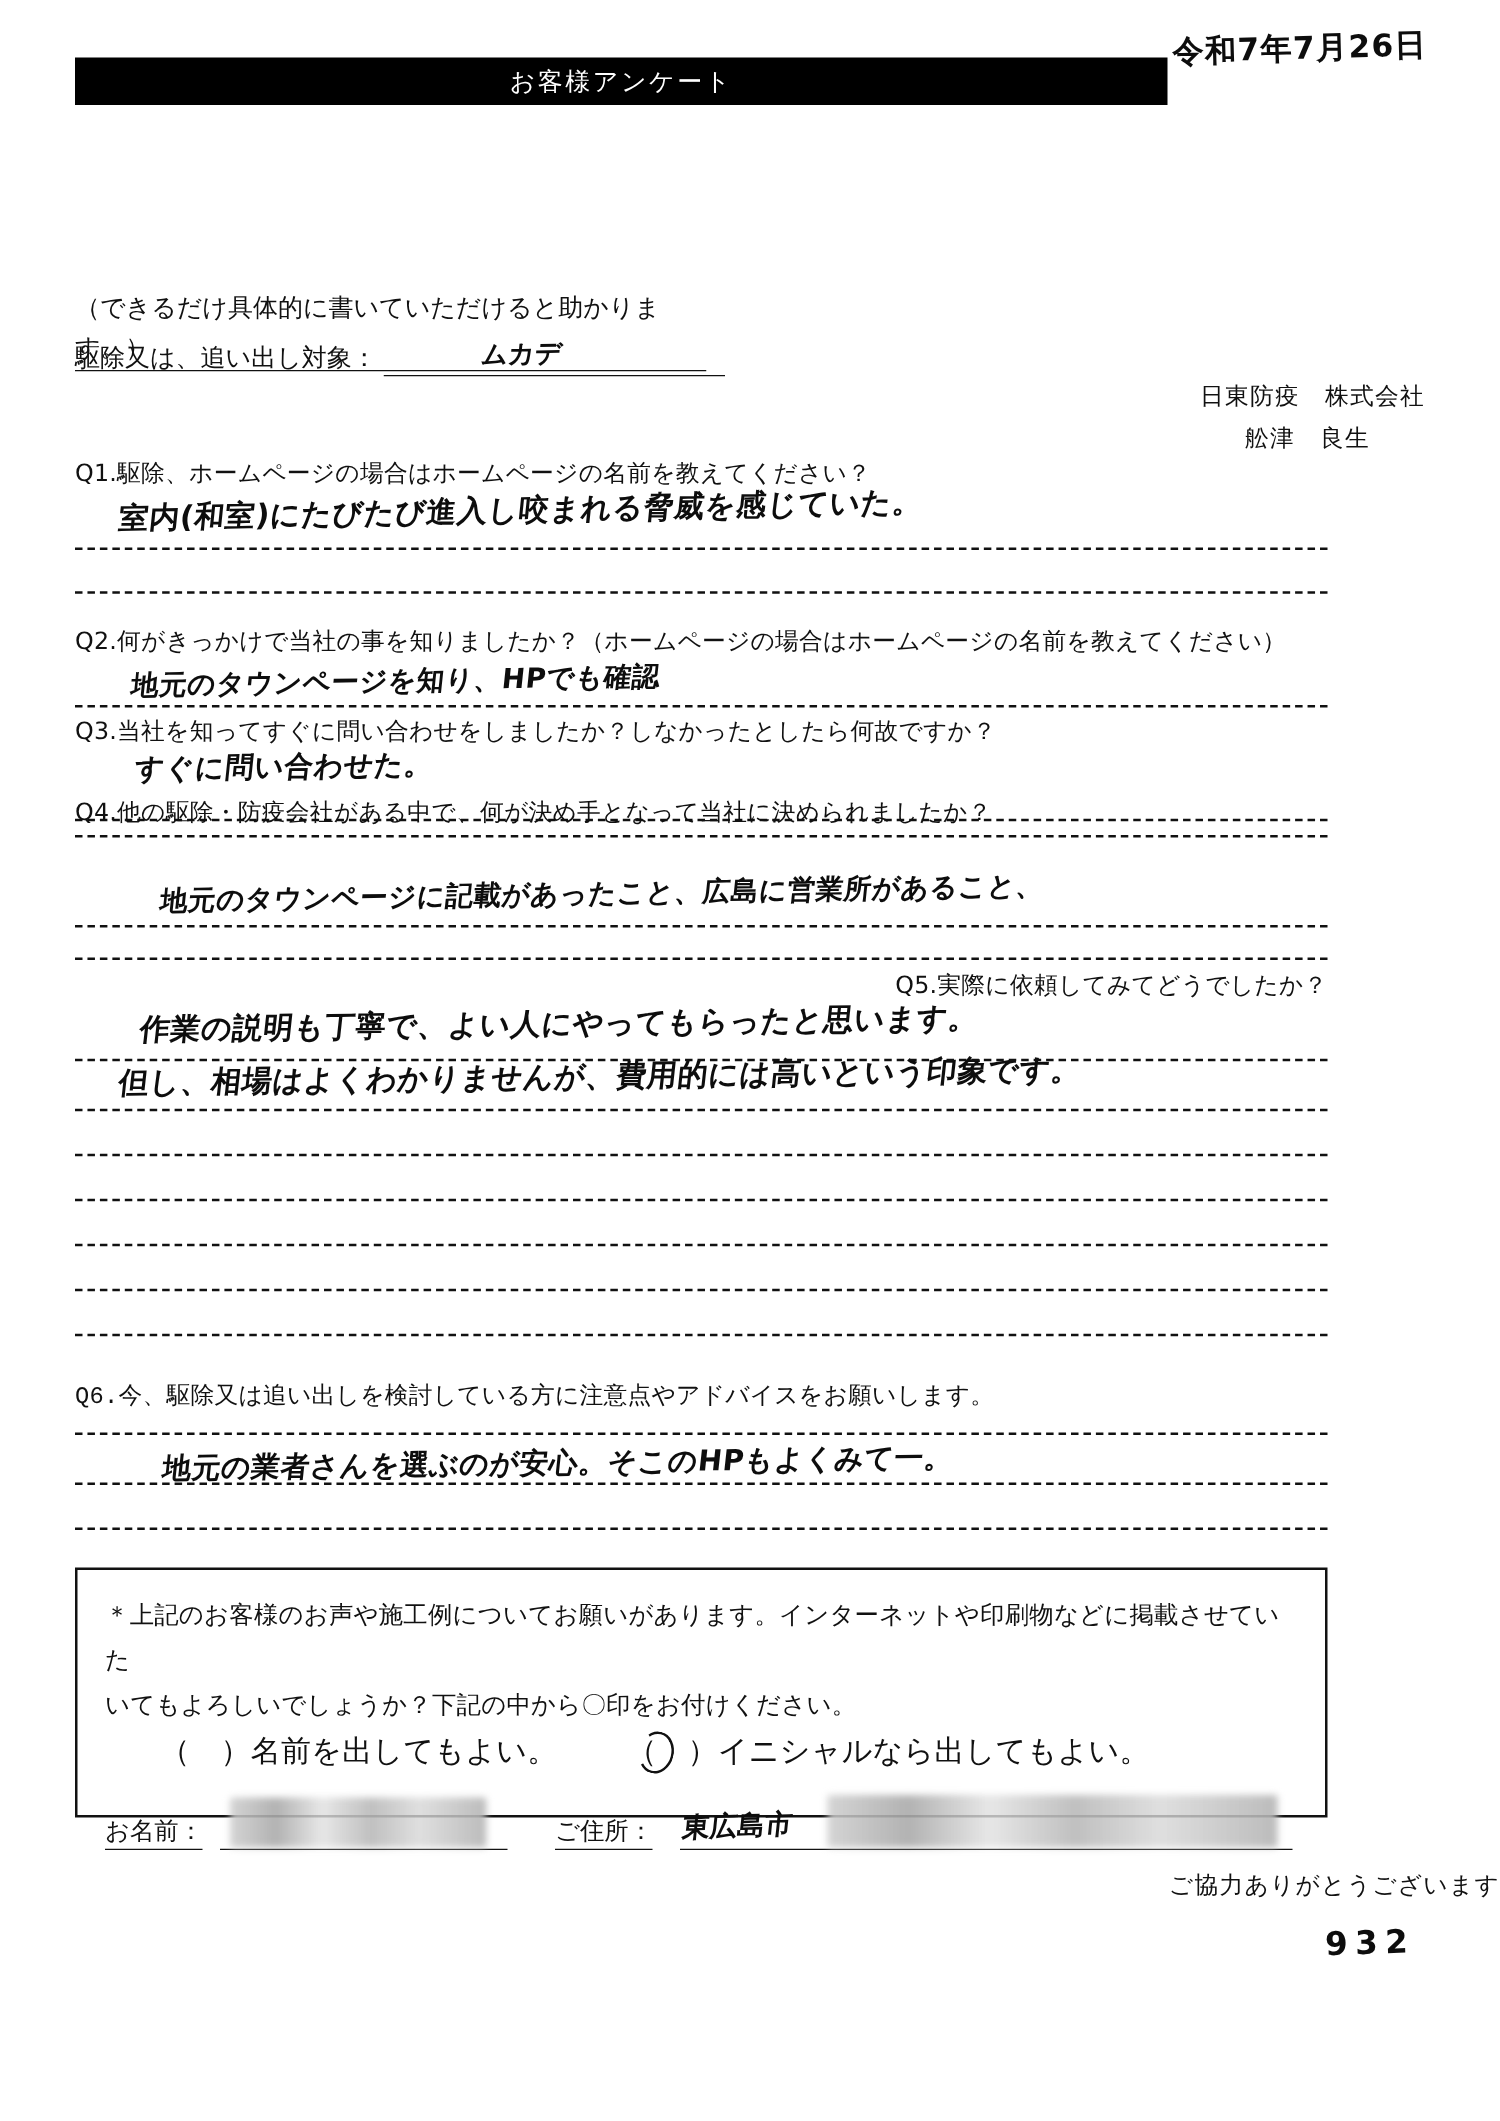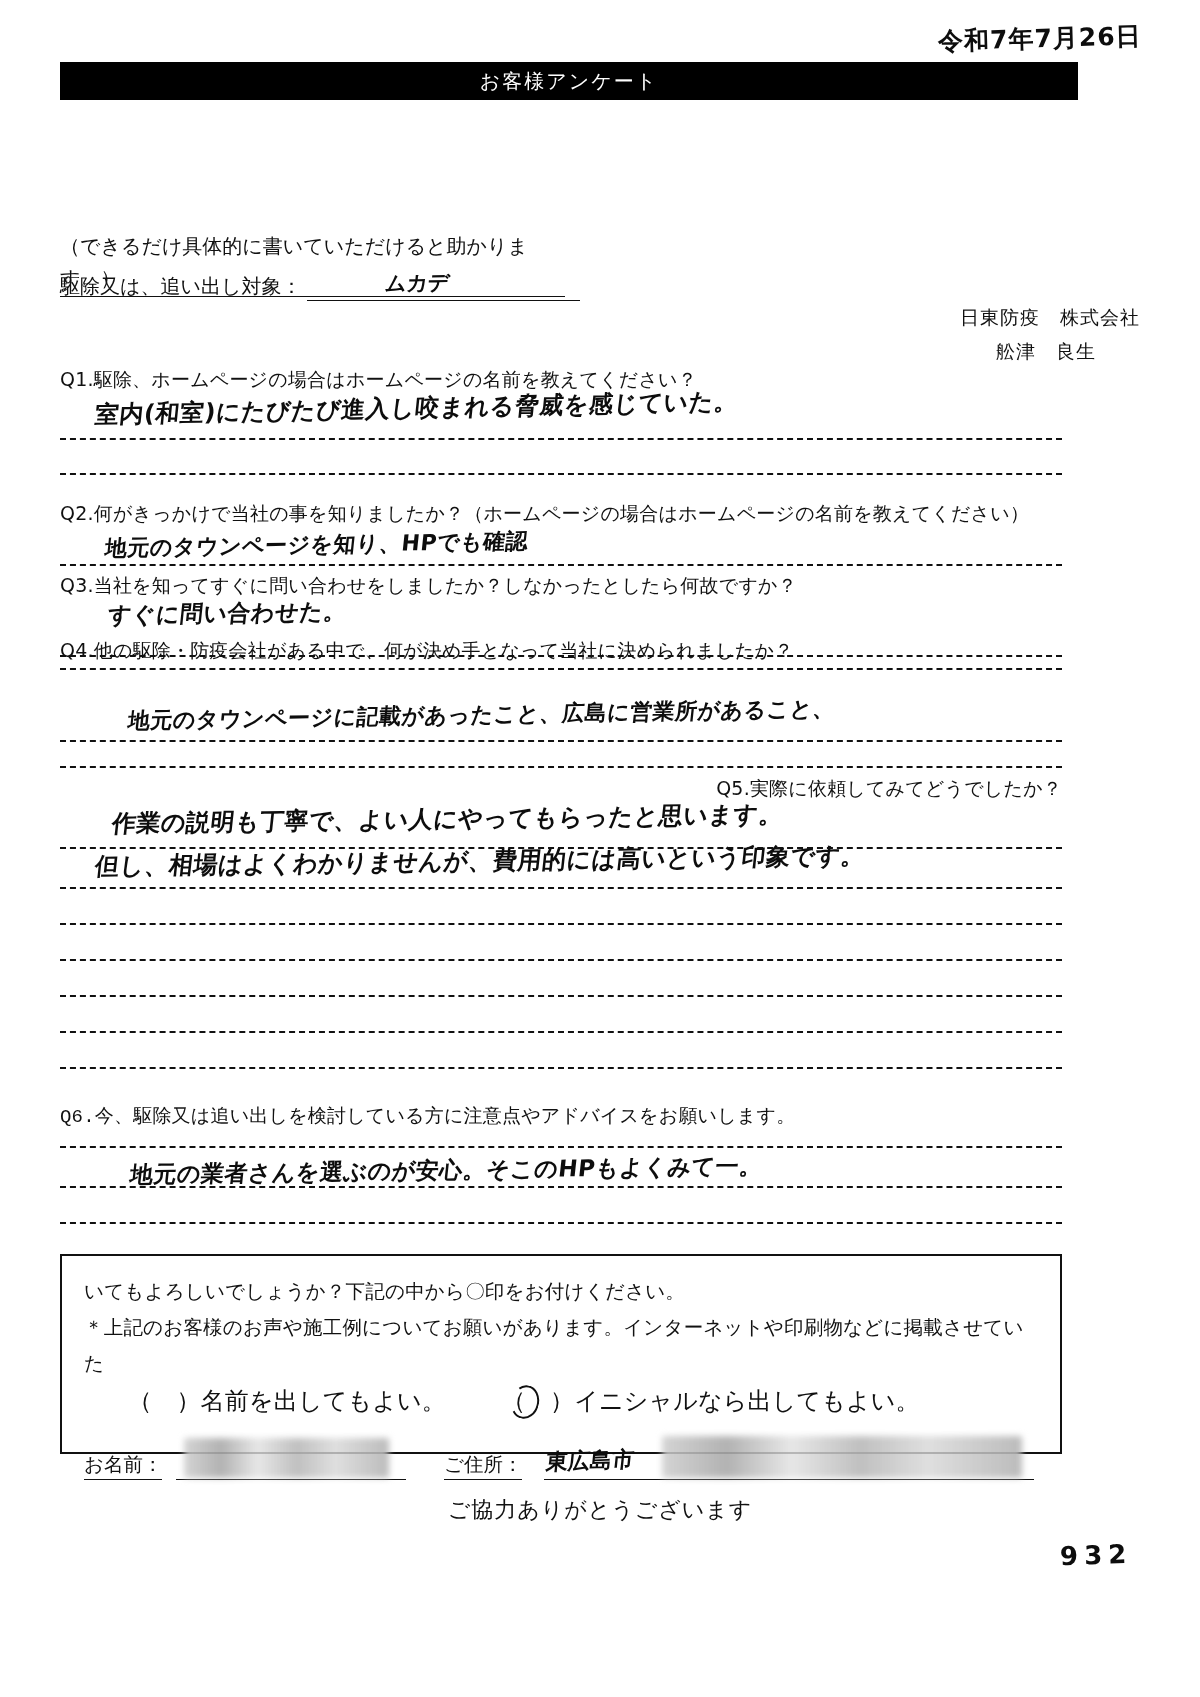--- a/index.html
+++ b/index.html
@@ -34,22 +34,22 @@
     letter-spacing: 1px;
     color: #0d0d0d;
     transform: rotate(-1.6deg);
     font-weight: 600;
   }
 
   
   .title-banner {
     position: absolute;
     left: 60px;
-    top: 62px;
-    width: 1018px;
+    top: 46px;
+    width: 874px;
     height: 38px;
     background: #000000;
     color: #ffffff;
     font-size: 20px;
     letter-spacing: 2px;
     display: flex;
     align-items: center;
     justify-content: center;
     font-weight: 500;
   }
@@ -221,22 +221,22 @@
     color: #0d0d0d;
     white-space: nowrap;
   }
 
   
   .footer-thanks {
     position: absolute;
     left: 0;
     top: 1495px;
     width: 1200px;
-    text-align: center;
-    font-size: 22px;
+    text-align: right;
+    font-size: 19px;
     letter-spacing: 1px;
   }
   .page-number {
     position: absolute;
     right: 68px;
     top: 1540px;
     font-size: 26px;
     font-family: "DejaVu Sans", sans-serif;
     font-weight: 600;
     letter-spacing: 6px;
@@ -310,22 +310,22 @@
 
   <div class="q-block" style="top:1104px;font-family:Liberation Mono, monospace;">
     <div class="q-label">Q6.今、駆除又は追い出しを検討している方に注意点やアドバイスをお願いします。</div>
   </div>
   <div class="dash-line" style="top:1146px;"></div>
   <div class="hand" style="left:130px; top:1155px; font-size:23px; transform:rotate(-0.8deg) skewX(-7deg);">地元の業者さんを選ぶのが安心。そこのHPもよくみて一。</div>
   <div class="dash-line" style="top:1186px;"></div>
   <div class="dash-line" style="top:1222px;"></div>
 
   <div class="consent-box">
+    <div class="consent-text">＊上記のお客様のお声や施工例についてお願いがあります。インターネットや印刷物などに掲載させていた</div>
     <div class="consent-text">いてもよろしいでしょうか？下記の中から〇印をお付けください。</div>
-    <div class="consent-text">＊上記のお客様のお声や施工例についてお願いがあります。インターネットや印刷物などに掲載させていた</div>
     <div class="consent-options">
       <span>（　）名前を出してもよい。</span>
       <span style="display:inline-block;width:40px;"></span>
       <span>（　）イニシャルなら出してもよい。</span>
       <span class="circle-mark"></span>
     </div>
 
     <div class="fields-row">
       <span class="field-label" style="left:0;">お名前：</span>
       <span class="field-line" style="left:92px; width:230px;"></span>

